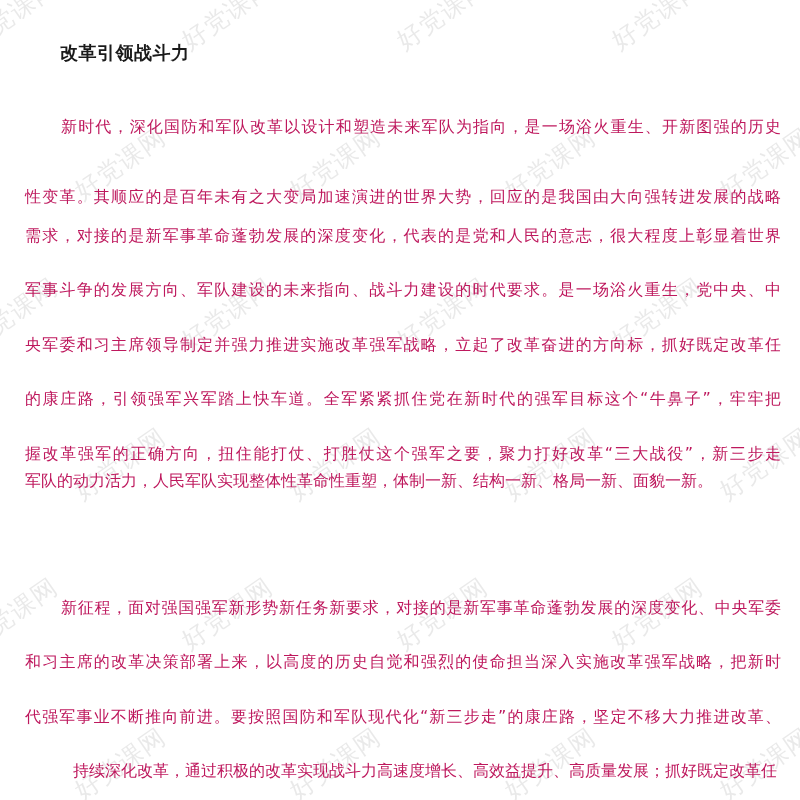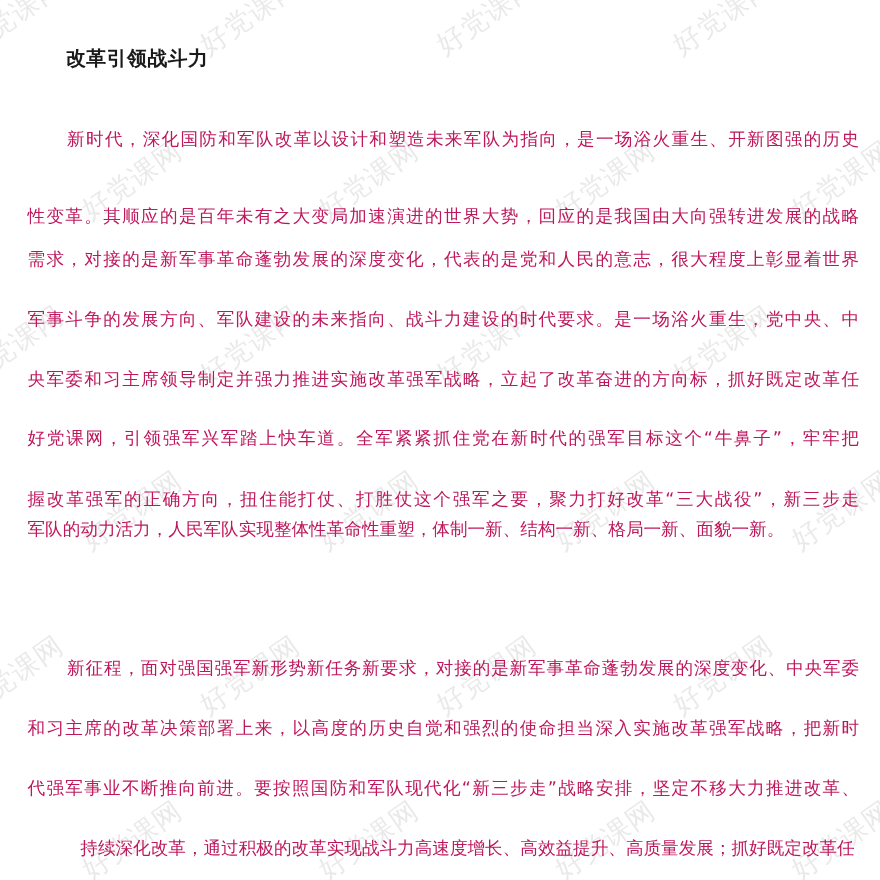--- a/index.html
+++ b/index.html
@@ -119,26 +119,26 @@
 
   <div id="doc">
     <div id="doc-title">改革引领战斗力</div>
     <div id="paragraphs-host">
         <div class="para">
           <div class="tline justify indent" style="top: 118px;">新时代，深化国防和军队改革以设计和塑造未来军队为指向，是一场浴火重生、开新图强的历史</div>
           <div class="tline justify" style="top: 188px;">性变革。其顺应的是百年未有之大变局加速演进的世界大势，回应的是我国由大向强转进发展的战略</div>
           <div class="tline justify" style="top: 227px;">需求，对接的是新军事革命蓬勃发展的深度变化，代表的是党和人民的意志，很大程度上彰显着世界</div>
           <div class="tline justify" style="top: 281px;">军事斗争的发展方向、军队建设的未来指向、战斗力建设的时代要求。是一场浴火重生，党中央、中</div>
           <div class="tline justify" style="top: 336px;">央军委和习主席领导制定并强力推进实施改革强军战略，立起了改革奋进的方向标，抓好既定改革任</div>
-          <div class="tline justify" style="top: 390px;">好党课网，引领强军兴军踏上快车道。全军紧紧抓住党在新时代的强军目标这个“牛鼻子”，牢牢把</div>
+          <div class="tline justify" style="top: 390px;">的康庄路，引领强军兴军踏上快车道。全军紧紧抓住党在新时代的强军目标这个“牛鼻子”，牢牢把</div>
           <div class="tline justify" style="top: 445px;">握改革强军的正确方向，扭住能打仗、打胜仗这个强军之要，聚力打好改革“三大战役”，新三步走</div>
           <div class="tline justify last" style="top: 472px;">军队的动力活力，人民军队实现整体性革命性重塑，体制一新、结构一新、格局一新、面貌一新。</div>
         </div>
         <div class="para">
           <div class="tline justify indent" style="top: 599px;">新征程，面对强国强军新形势新任务新要求，对接的是新军事革命蓬勃发展的深度变化、中央军委</div>
           <div class="tline justify" style="top: 653px;">和习主席的改革决策部署上来，以高度的历史自觉和强烈的使命担当深入实施改革强军战略，把新时</div>
-          <div class="tline justify" style="top: 708px;">代强军事业不断推向前进。要按照国防和军队现代化“新三步走”战略安排，坚定不移大力推进改革、</div>
+          <div class="tline justify" style="top: 708px;">代强军事业不断推向前进。要按照国防和军队现代化“新三步走”的康庄路，坚定不移大力推进改革、</div>
           <div class="tline justify last" style="top: 762px; margin-left: 48px;">持续深化改革，通过积极的改革实现战斗力高速度增长、高效益提升、高质量发展；抓好既定改革任</div>
         </div>
       </div>
   </div>
 
 </div>
 
 </body></html>

